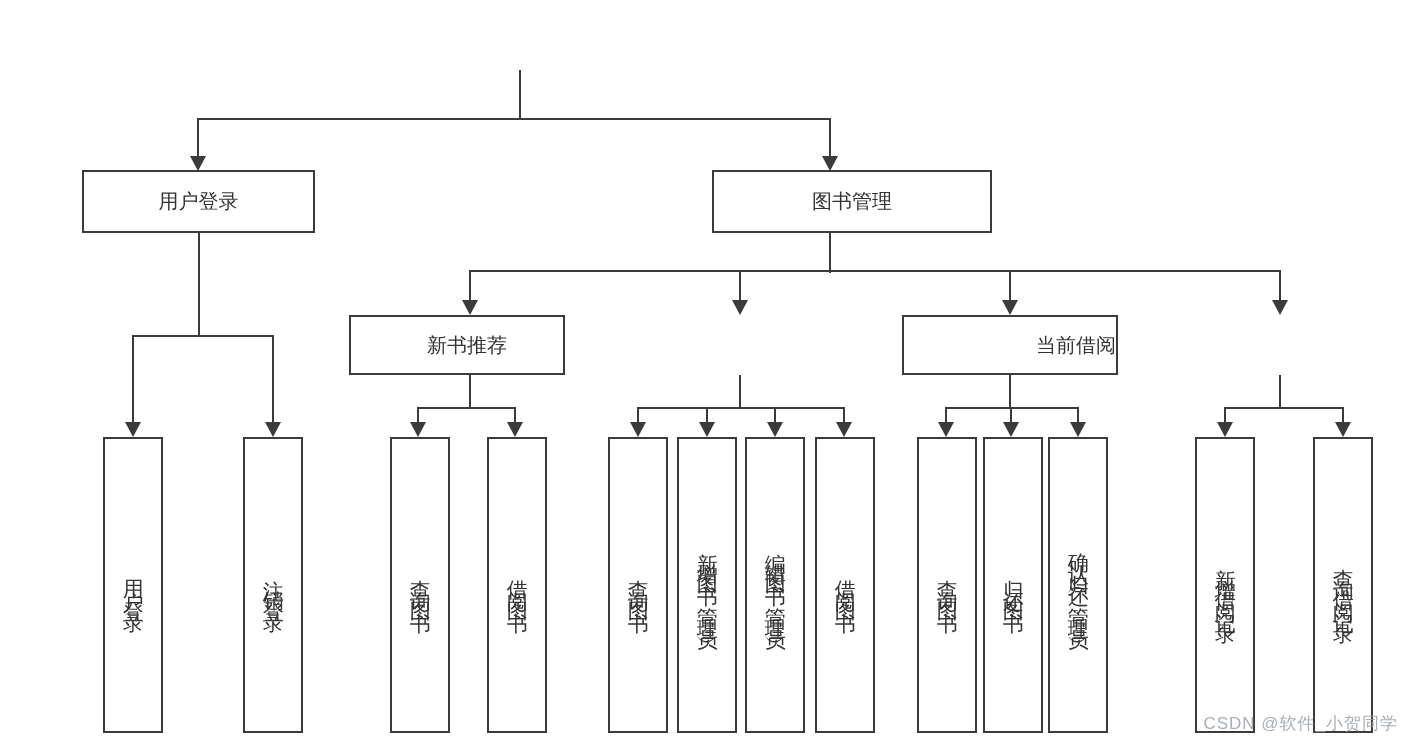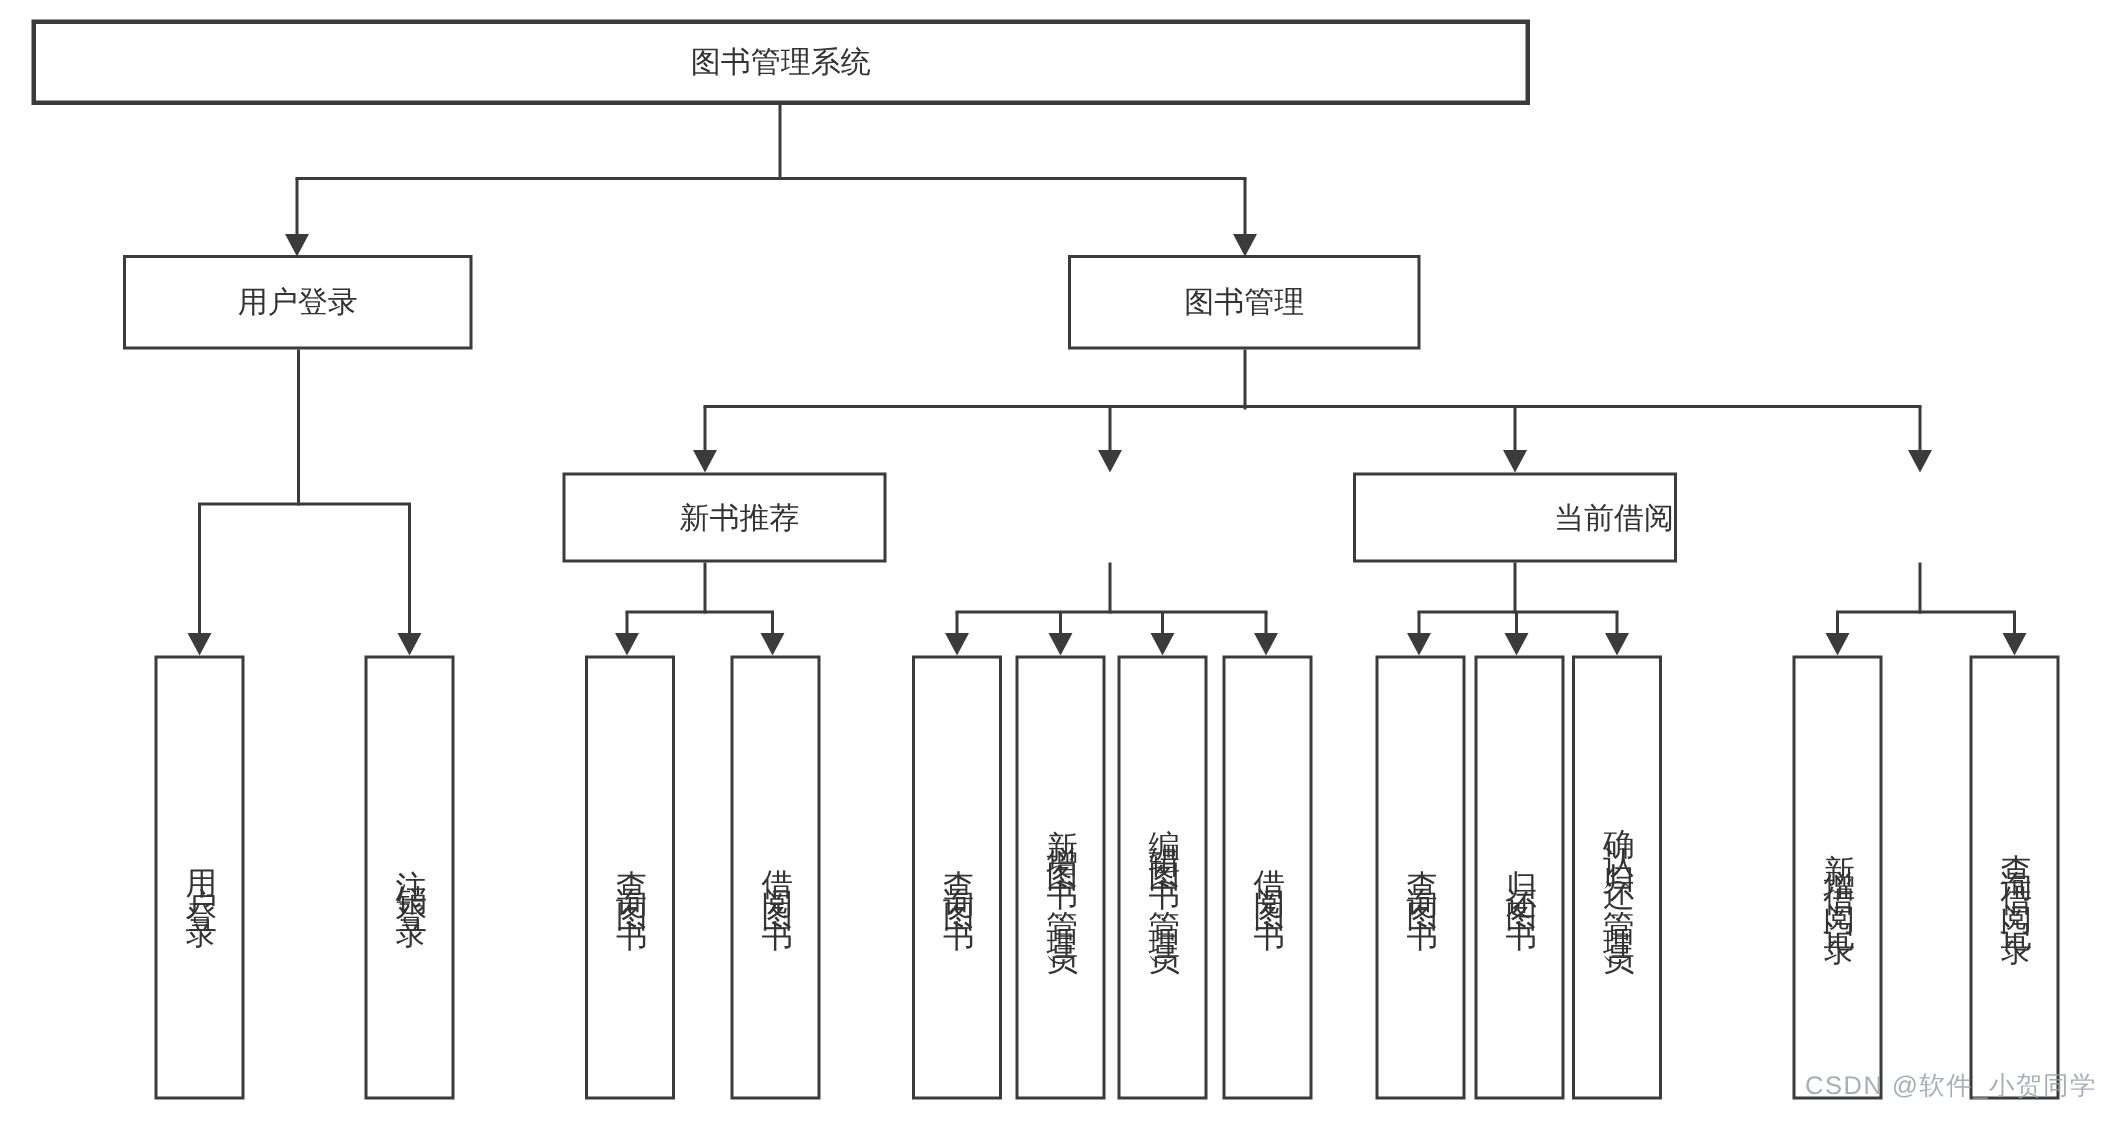--- a/index.html
+++ b/index.html
@@ -38,32 +38,29 @@
     position:absolute;top:712px;right:7px;
     font-size:17px;color:var(--watermark);opacity:.85;
     letter-spacing:1px;white-space:nowrap;z-index:10;
   }
 </style>
 </head>
 <body>
 
 <div class="canvas">
 
-  <div class="node root">
-    <span>图书管理系统</span>
-  </div>
 
   <div class="node l2" style="left:82px;width:233px;">
     <span>用户登录</span>
   </div>
-  <div class="node l2" style="left:712px;width:235px;">
+  <div class="node l2" style="left:712px;width:280px;">
     <span>图书管理</span>
   </div>
 
-  <div class="node l3" style="left:375px;padding-left:20px;">
+  <div class="node l3" style="left:349px;padding-left:20px;">
     <span>新书推荐</span>
   </div>
   <div class="node l3" style="left:902px;justify-content:flex-end;">
     <span>当前借阅</span>
   </div>
 
   <div class="node leaf" style="left:103px;">
     <span>用户登录</span>
   </div>
   <div class="node leaf" style="left:243px;">

